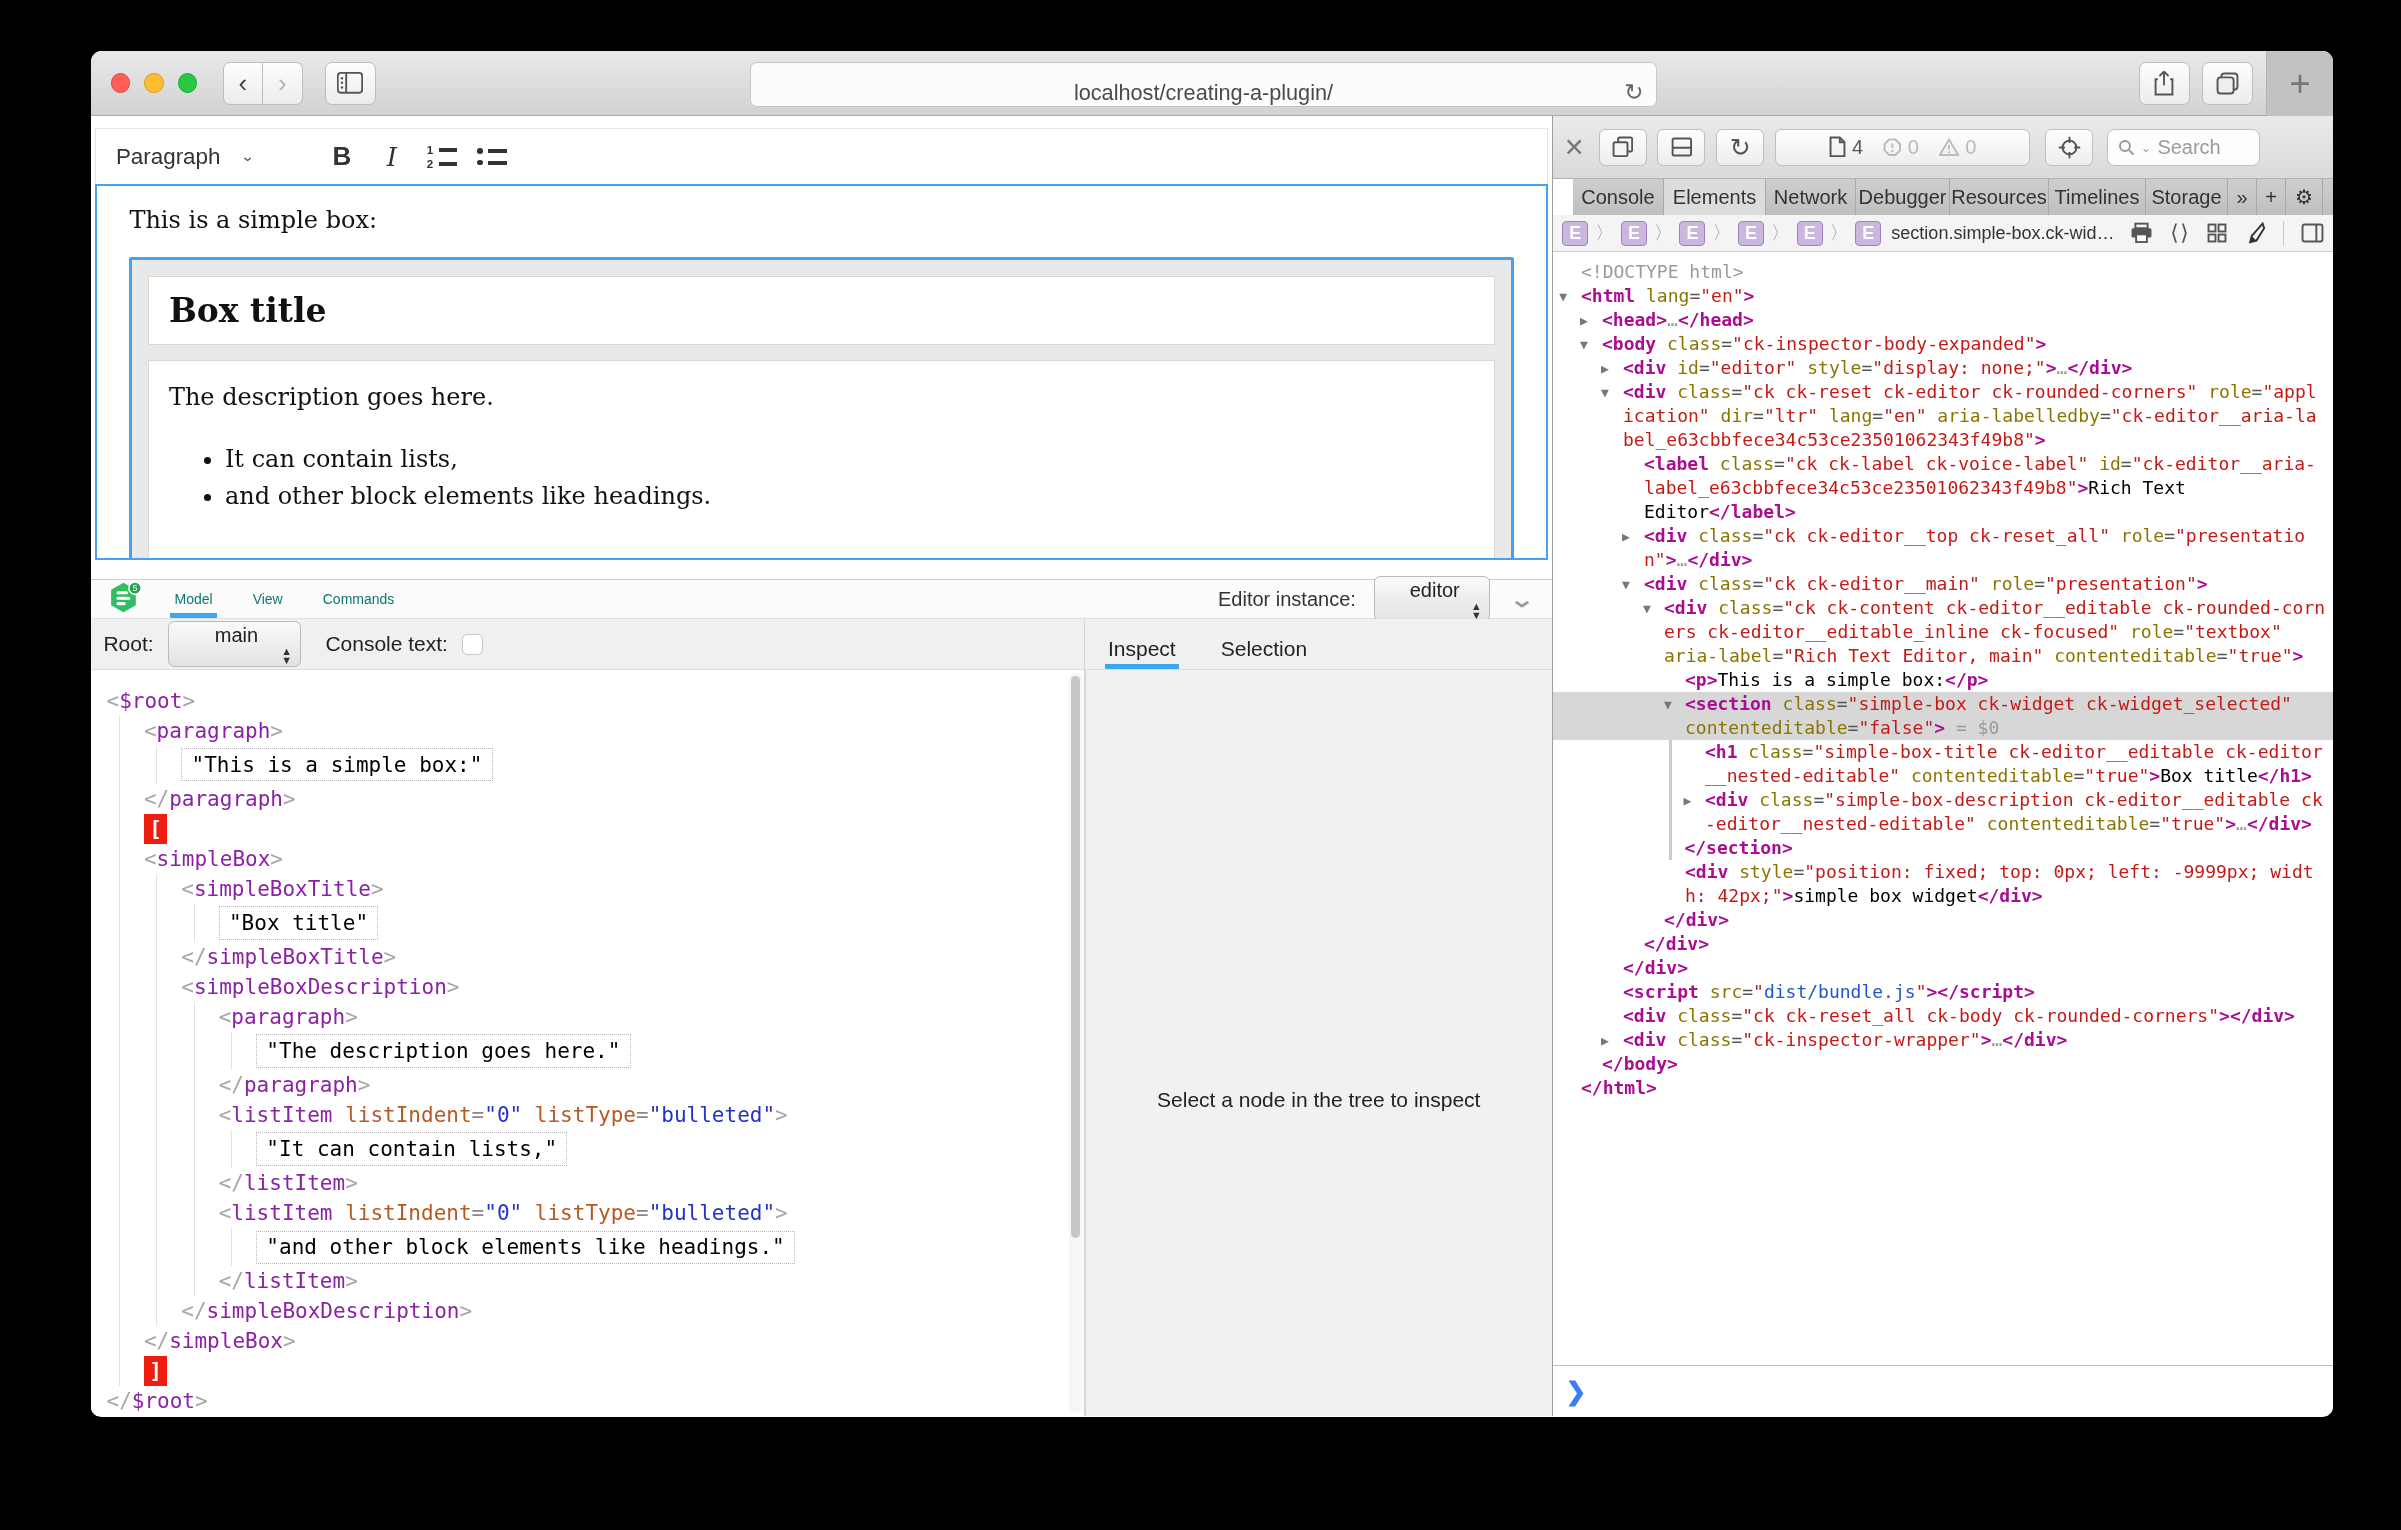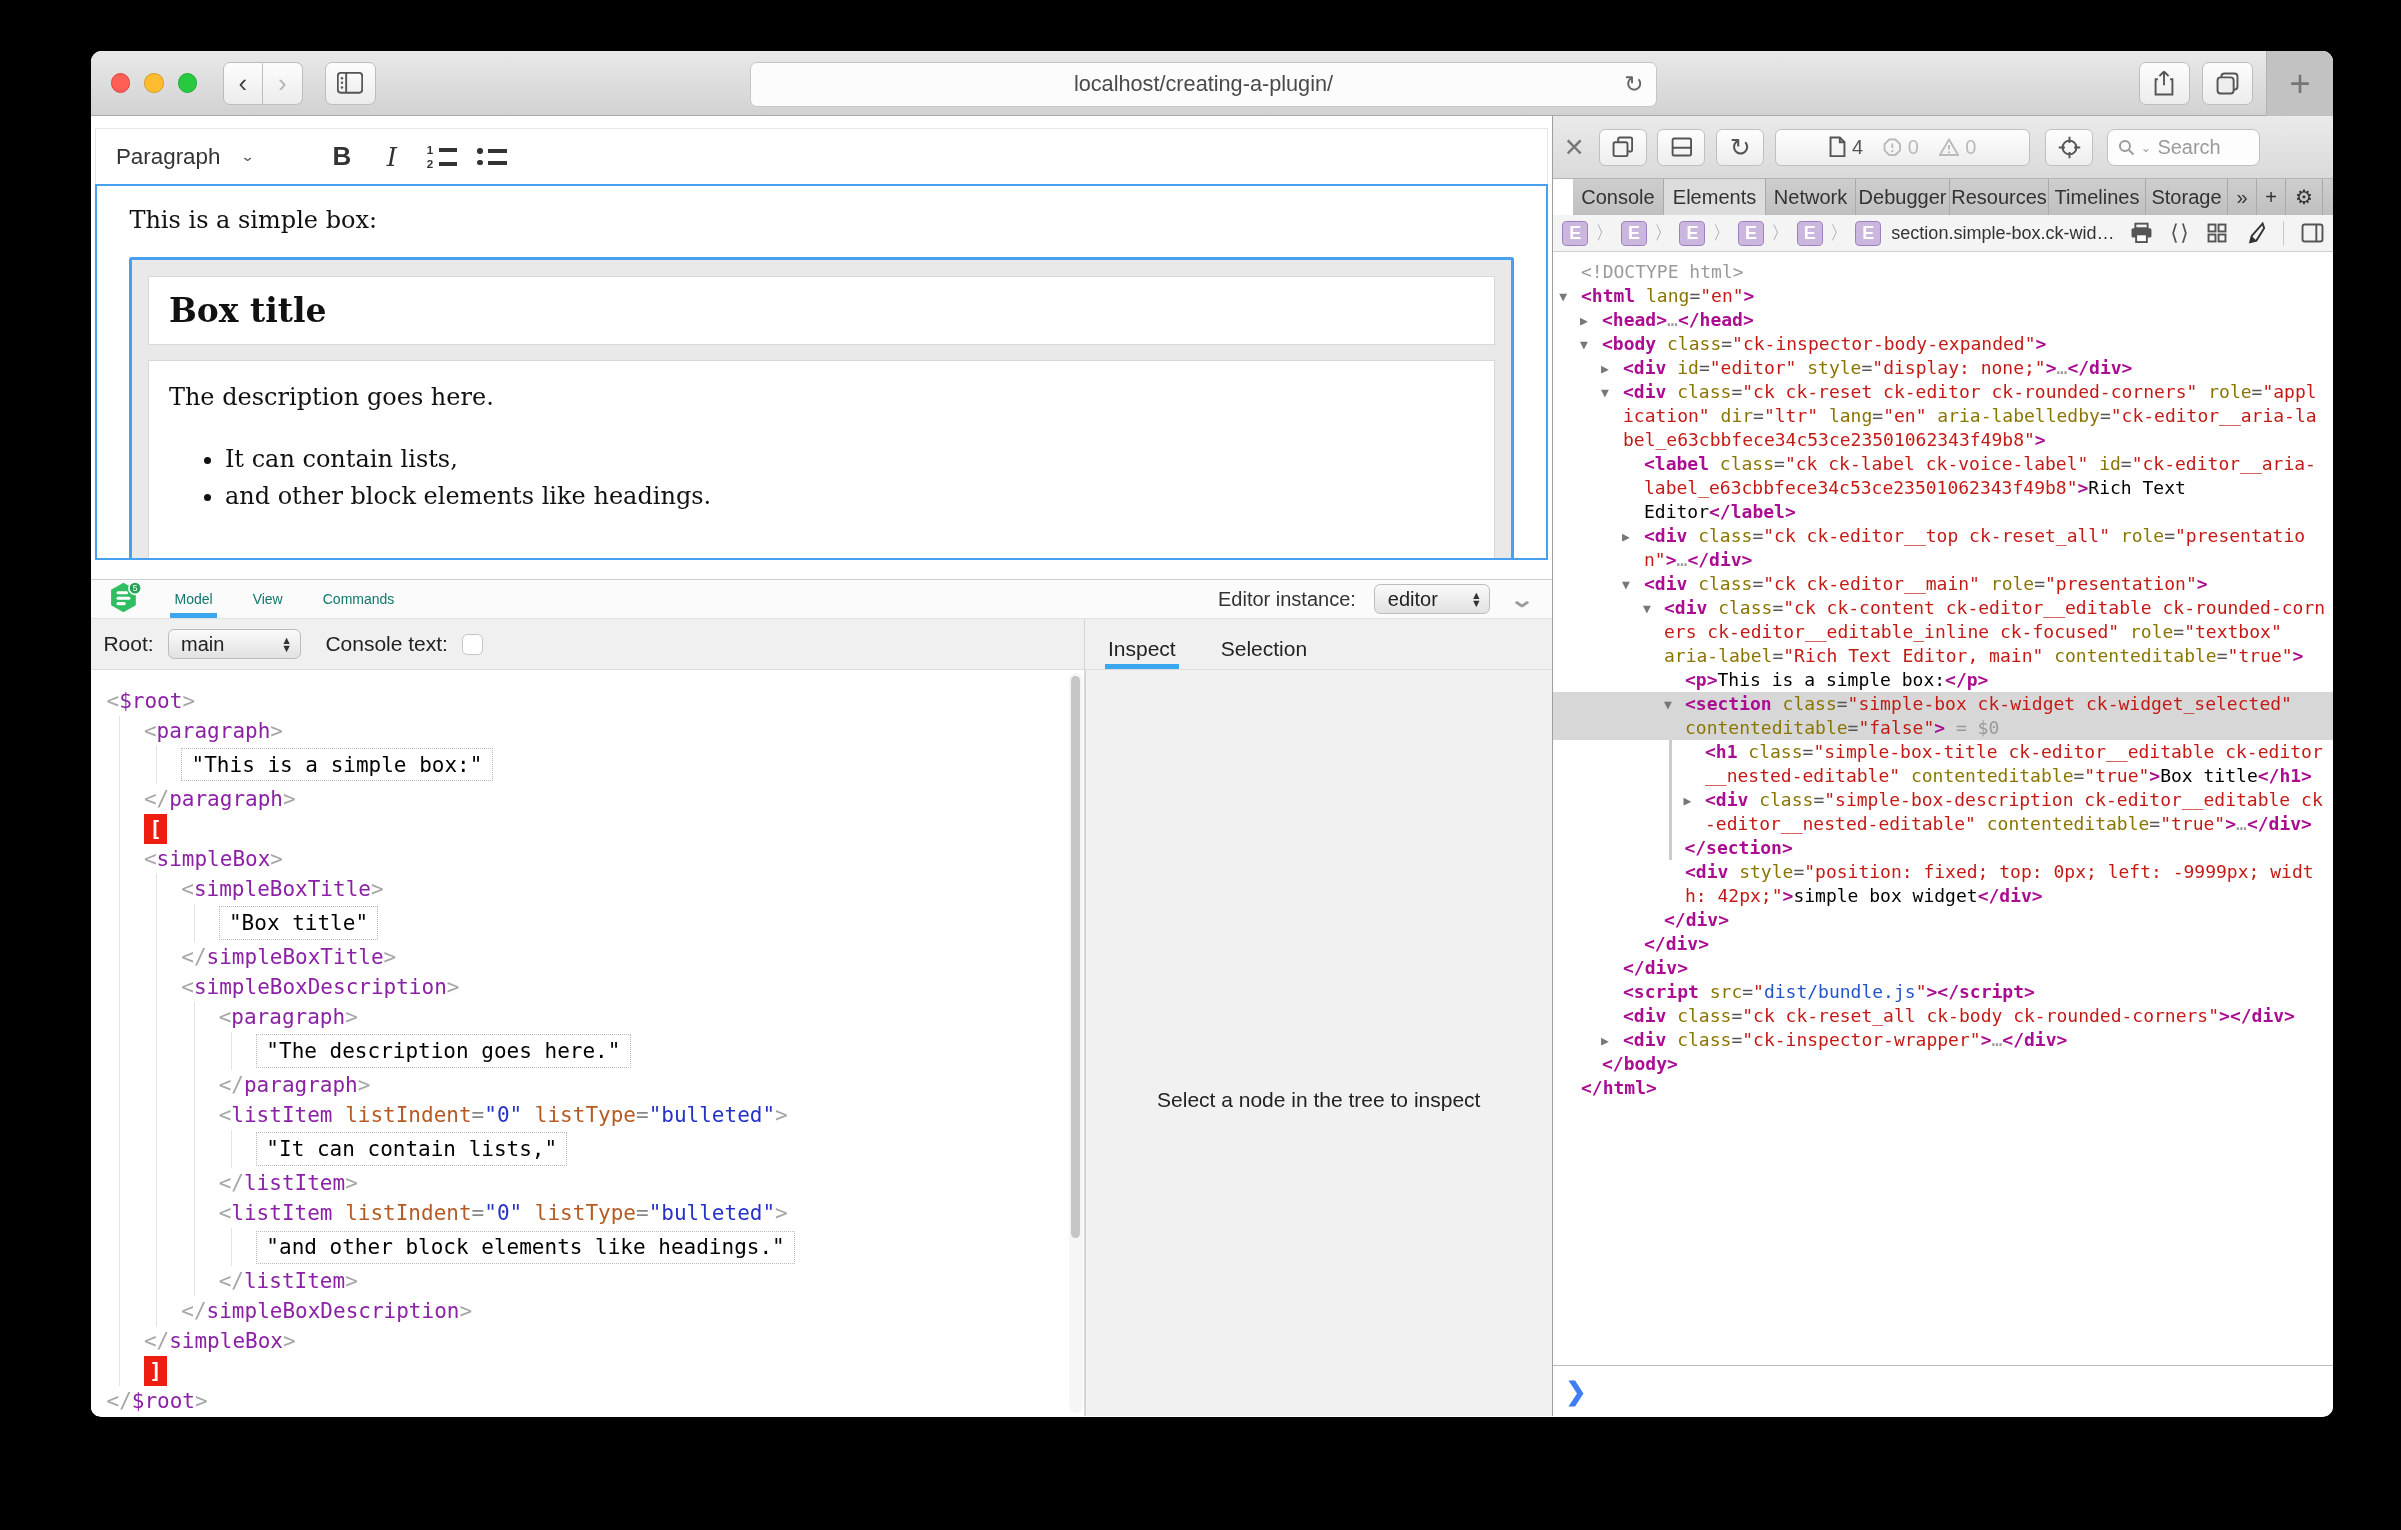--- a/index.html
+++ b/index.html
@@ -13,21 +13,21 @@
   .lights { display:flex; gap:14px; margin-right:26px; }
   .light { width:19.3px; height:19.3px; border-radius:50%; }
   .l-red{background:#ff5f57;border:0.8px solid #e0443e;} .l-yel{background:#febc2e;border:0.8px solid #d89b21;} .l-grn{background:#28c840;border:0.8px solid #1eae32;}
   .navgrp { display:flex; }
   .tb-btn { height:43px; background:linear-gradient(#fdfdfd,#ececec); border:0.8px solid #bdbdbd; border-radius:7px;
             display:flex; align-items:center; justify-content:center; color:#555; }
   .nav-back { width:40px; border-radius:7px 0 0 7px; font-size:26px; color:#444; }
   .nav-fwd  { width:40px; border-radius:0 7px 7px 0; font-size:26px; color:#b5b5b5; border-left:none; }
   .sidebar-btn { width:51px; margin-left:21.7px; }
   .urlbar { position:absolute; left:659px; width:907px; top:10.8px; height:45px; background:#fcfcfc;
-            border:0.8px solid #c6c6c6; border-radius:7px; display:flex; align-items:center; justify-content:center; }
+            border:0.8px solid #c6c6c6; border-radius:7px; display:flex; align-items:flex-end; justify-content:center; }
   .urlbar .url { font-size:21.7px; color:#4a4a4a; }
   .urlbar .reload { position:absolute; right:12.4px; font-size:23px; color:#666; }
   .tr-btns { position:absolute; right:80px; display:flex; gap:12.4px; }
   .plus-strip { position:absolute; right:0; top:0; width:67px; height:65px; background:#c2c2c2;
                 border-left:0.8px solid #b2b2b2; display:flex; align-items:center; justify-content:center;
                 font-size:36px; color:#757575; font-weight:300; }
 
   
   .content { display:flex; height:1300px; }
   .page { width:1461px; background:#fff; position:relative; }
@@ -58,21 +58,21 @@
   
   .ck-inspector { position:absolute; left:0; right:0; bottom:0; top:463px; border-top:1.5px solid #cfcfcf;
                   display:flex; flex-direction:column; background:#fff; }
   .ins-header { height:39px; background:#fbfbfb; border-bottom:1.5px solid #e2e2e2; display:flex; align-items:center; padding:0 17px; }
   .ins-logo { position:relative; width:34px; height:36px; margin-right:32.5px; }
   .ins-tabs { display:flex; gap:40px; height:100%; align-items:center; }
   .ins-tab { font-size:14px; color:#0f766e; height:100%; display:flex; align-items:center; position:relative; }
   .ins-tab.active::after { content:""; position:absolute; left:-4.6px; right:-4.6px; bottom:0; height:4.6px; background:#3aa7f0; }
   .ins-right { margin-left:auto; display:flex; align-items:center; gap:18.6px; font-size:20px; color:#333; }
   .mac-select { background:linear-gradient(#fafafa,#e2e2e2); border:0.8px solid #bbb; border-radius:6.2px;
-                display:flex; align-items:center; font-size:20px; color:#222; padding:2.3px 7.7px 2.3px 12.4px; }
+                display:flex; align-items:center; font-size:20px; color:#222; padding:2.3px 7.7px 2.3px 12.4px;flex-direction:column; }
   .stepper { margin-left:auto; padding-left:14px; display:flex; flex-direction:column; line-height:8.5px; font-size:10.8px; color:#333; }
   .big-chev { font-size:31px; color:#9c9c9c; transform:scaleY(.7); font-weight:bold; }
   .ins-subheader { height:51px; display:flex; }
   .ins-sub-left { width:993px; background:#f0f0f0; border-bottom:1.5px solid #dcdcdc; display:flex; align-items:center; padding-left:12.4px; gap:14px; font-size:21px; color:#222; }
   .ins-sub-right { flex:1; background:#f0f0f0; border-bottom:1.5px solid #dcdcdc; border-left:1.5px solid #d5d5d5;
                    display:flex; align-items:flex-end; padding-left:23px; gap:45px; }
   .side-tab { font-size:21px; color:#222; padding-bottom:7.7px; position:relative;text-align:right; }
   .side-tab.active::after { content:""; position:absolute; left:-3.1px; right:-3.1px; bottom:0; height:4.6px; background:#3aa7f0; }
   .checkbox { width:21px; height:21px; background:#fff; border:0.8px solid #c5c5c5; border-radius:5.4px; }
   .ins-body { flex:1; display:flex; overflow:hidden; }

